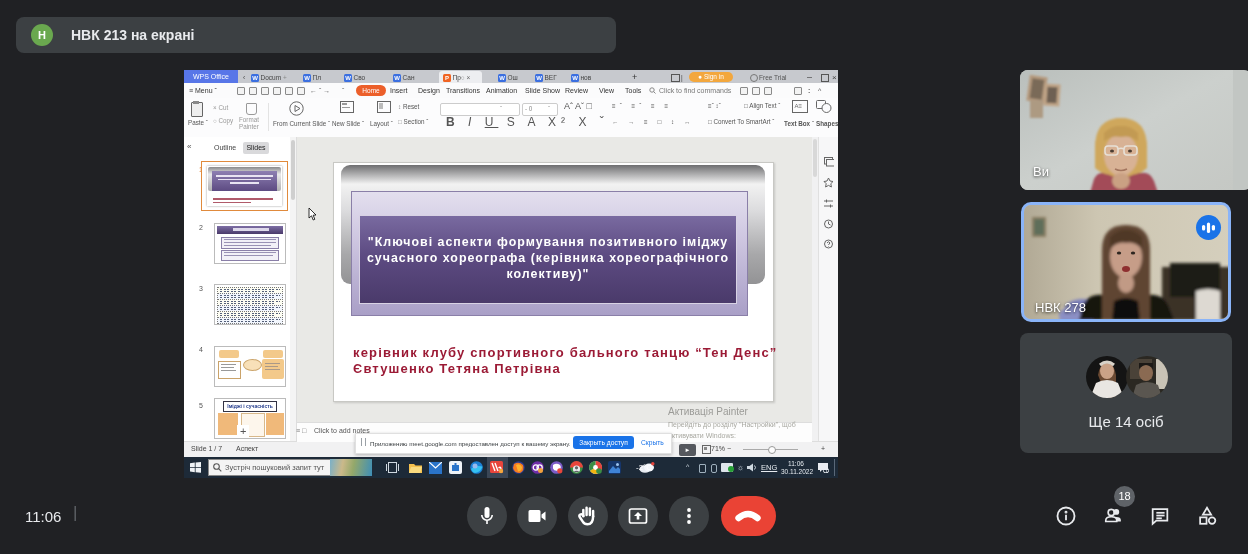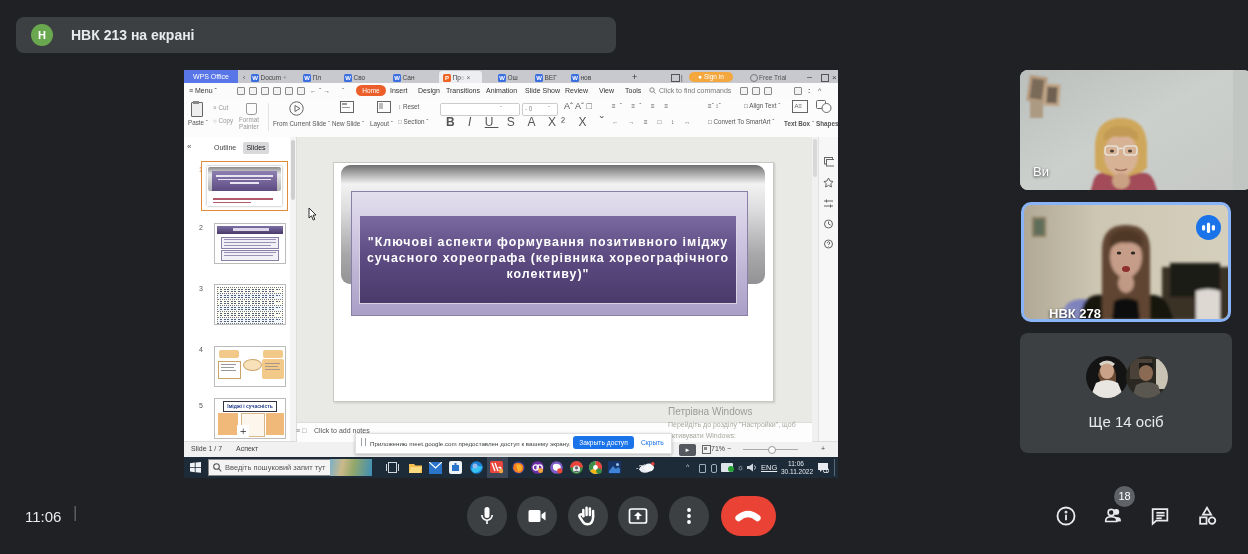--- a/index.html
+++ b/index.html
@@ -177,30 +177,31 @@
     <div class="abs st" style="left:637px;">+</div>
 
     <div class="abs" style="left:149px;top:92px;width:439px;height:238px;background:#fff;border:1px solid #c8c8c4;box-shadow:1px 1px 2px rgba(0,0,0,0.15);"></div>
     <div class="abs" style="left:157px;top:95px;width:424px;height:119px;border-radius:9px;
       background:linear-gradient(180deg,#6e6e70 0%,#f2f2f2 16%,#dcdcde 38%,#a8a8aa 75%,#939395 100%);"></div>
     <div class="abs" style="left:167px;top:121px;width:397px;height:125px;border:1px solid #8a7fa8;box-sizing:border-box;
       background:linear-gradient(180deg,#e3dfee 0%,#cdc5e0 40%,#a99fc7 100%);"></div>
     <div class="abs" style="left:175px;top:145px;width:378px;height:89px;border:1px solid #d8d2e4;box-sizing:border-box;
       background:linear-gradient(180deg,#796aa0 0%,#5d4b82 45%,#4a3a6a 100%);"></div>
     <div class="abs" style="left:177px;top:164px;width:374px;color:#fff;font-size:12.4px;letter-spacing:1px;font-weight:bold;text-align:center;line-height:16px;">"Ключові аспекти формування позитивного іміджу<br>сучасного хореографа (керівника хореографічного<br>колективу)"</div>
+    <div class="abs" style="left:169px;top:274.5px;color:#9b1a35;font-size:13px;letter-spacing:1.15px;font-weight:bold;line-height:16.3px;white-space:nowrap;">керівник клубу спортивного бального танцю “Тен Денс”<br>Євтушенко Тетяна Петрівна</div>
 
     <svg class="abs" style="left:123.5px;top:138px;" width="9" height="13">
         <path d="M1 0 L1 10 L3.5 7.8 L5.2 12 L6.8 11.3 L5.2 7.2 L8 7 Z" fill="#fff" stroke="#000" stroke-width="0.8"></path>
       </svg>
 
     <div class="abs" style="left:113px;top:352px;width:515px;height:19px;background:#fdfdfd;border-top:1px solid #ddd;"></div>
     <div class="abs" style="left:112px;top:357px;color:#777;font-size:7px;">≡ □</div>
     <div class="abs" style="left:130px;top:357px;color:#555;font-size:7px;">Click to add notes</div>
 
-    <div class="abs" style="left:484px;top:336px;color:#8e8e8a;font-size:10px;opacity:.85;">Петрівна Windows</div>
+    <div class="abs" style="left:484px;top:336px;color:#8e8e8a;font-size:10px;opacity:.85;">Активація Painter</div>
     <div class="abs" style="left:484px;top:350px;color:#98988f;font-size:7px;opacity:.85;line-height:10.5px;">Перейдіть до розділу "Настройки", щоб<br>активувати Windows:</div>
 
     <div class="abs" style="left:171px;top:363px;width:315px;height:19px;background:#fff;border:1px solid #e0e0e0;box-shadow:0 1px 3px rgba(0,0,0,.25);z-index:3;"></div>
     <div class="abs" style="left:177px;top:368px;width:3px;height:8px;border-left:1.5px solid #9aa0a6;border-right:1.5px solid #9aa0a6;z-index:4;"></div>
     <div class="abs" style="left:186px;top:369.5px;color:#3c4043;font-size:6.2px;z-index:4;">Приложению meet.google.com предоставлен доступ к вашему экрану.</div>
     <div class="abs" style="left:389px;top:366px;width:61px;height:13px;background:#1a73e8;border-radius:3px;color:#fff;font-size:6.7px;text-align:center;line-height:13px;z-index:4;">Закрыть доступ</div>
     <div class="abs" style="left:457px;top:369px;color:#1a73e8;font-size:6.7px;z-index:4;">Скрыть</div>
 
     <div class="abs thn" style="left:15px;top:96px;color:#e07b28;">1</div>
     <div class="abs" style="left:17px;top:91px;width:87px;height:50px;border:1.5px solid #e08a3c;box-sizing:border-box;background:#fff;padding:0;">
@@ -277,21 +278,21 @@
 
     <div class="abs" style="left:0;top:387px;width:654px;height:21px;background:#1d2a38;"></div>
     <svg class="abs" style="left:6px;top:392px;" width="11" height="11">
         <path fill="#eef2f5" d="M0 1.2 L4.8 0.5 V5 H0 Z M5.6 0.4 L11 0 V5 H5.6 Z M0 5.8 H4.8 V10.3 L0 9.6 Z M5.6 5.8 H11 V10.8 L5.6 10.2 Z"></path>
       </svg>
     <div class="abs" style="left:24px;top:389px;width:164px;height:17px;background:#f4f4f4;border:1px solid #888;box-sizing:border-box;"></div>
     <svg class="abs" style="left:29px;top:392.5px;" width="9" height="9">
         <circle cx="3.5" cy="3.5" r="2.8" fill="none" stroke="#555" stroke-width="1.1"></circle>
         <line x1="5.6" y1="5.6" x2="8.3" y2="8.3" stroke="#555" stroke-width="1.1"></line>
       </svg>
-    <div class="abs" style="left:41px;top:393px;color:#555;font-size:7.5px;">Введіть пошуковий запит тут</div>
+    <div class="abs" style="left:41px;top:393px;color:#555;font-size:7.5px;">Зустріч пошуковий запит тут</div>
     <div class="abs" style="left:146px;top:389px;width:42px;height:17px;background:linear-gradient(100deg,#7ab0c8 0%,#cbb98a 30%,#94a86a 55%,#3e8fb8 100%);"></div>
     <svg class="abs" style="left:202px;top:392px;" width="13" height="11">
         <rect x="2.5" y="0.5" width="8" height="10" fill="none" stroke="#cfd8e0"></rect>
         <path d="M0.5 2 V9 M12.5 2 V9" stroke="#cfd8e0"></path>
       </svg>
     <svg class="abs" style="left:225px;top:391.5px;" width="13" height="12">
         <path fill="#f5c14e" d="M0 2 h5 l1.5 1.5 H13 V11 H0 Z"></path>
         <path fill="#fadb7f" d="M0 11 L2 5 h11 l-2 6 Z"></path>
       </svg>
     <svg class="abs" style="left:245px;top:391.5px;" width="13" height="12">
@@ -448,21 +449,21 @@
     </svg>
     <div style="position:absolute;right:7px;top:10px;width:25px;height:25px;border-radius:50%;background:#1a73e8;">
       <svg width="25" height="25">
           <g fill="#fff">
             <rect x="6" y="10" width="3.2" height="5.5" rx="1.6"></rect>
             <rect x="10.9" y="7.5" width="3.2" height="10.5" rx="1.6"></rect>
             <rect x="15.8" y="10" width="3.2" height="5.5" rx="1.6"></rect>
           </g>
         </svg>
     </div>
-    <div class="tlabel" style="left:11px;top:101px;font-weight:bold;margin-left:14px;">НВК 278</div>
+    <div class="tlabel" style="left:11px;top:95px;font-weight:normal;">НВК 278</div>
   </div>
 
   <div class="abs" id="tile3">
     <svg width="212" height="120">
       <defs>
         <clipPath id="c1">
             <circle cx="87" cy="44" r="21"></circle>
           </clipPath>
         <clipPath id="c2">
             <circle cx="127" cy="44" r="21"></circle>

